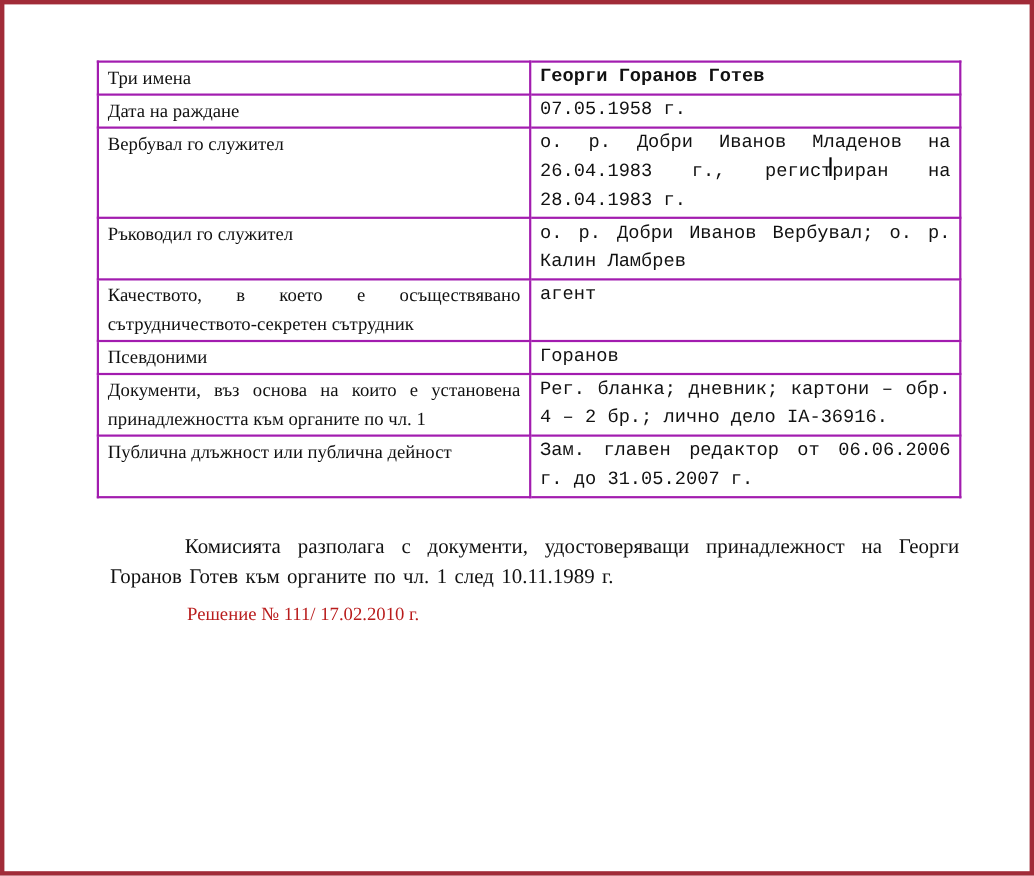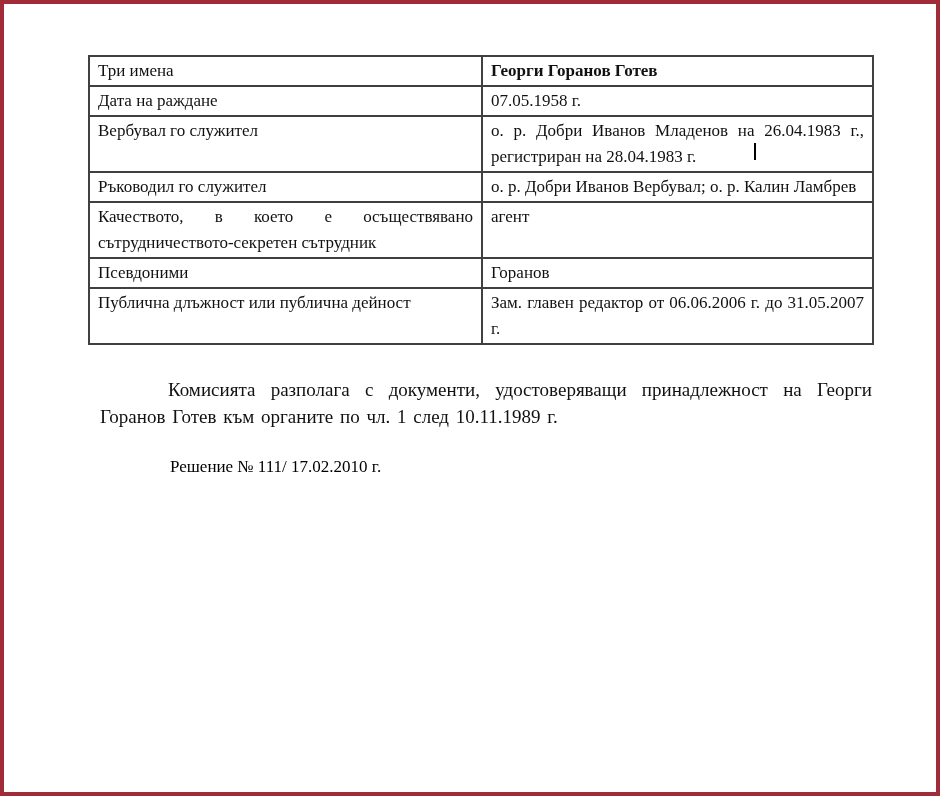--- a/index.html
+++ b/index.html
@@ -13,44 +13,44 @@
     font-family: "Liberation Serif", "DejaVu Serif", serif;
     color: #111111;
   }
   table.info-table {
     border-collapse: collapse;
     table-layout: fixed;
     width: 784px;
     margin: 51px 0 0 84px;
   }
   table.info-table td {
-    border: 2px solid #404040;
+    border: 2px solid #a21caf;
     vertical-align: top;
     text-align: justify;
     font-size: 17px;
     line-height: 26px;
     padding: 1px 8px;
     overflow-wrap: break-word;
   }
   td.label-cell { width: 393px; }
-  td.value-cell { width: 391px; }
+  td.value-cell { width: 391px; font-family: Liberation Mono, monospace; }
   tr.header-row td.value-cell { font-weight: bold; }
   .summary-paragraph {
     margin: 31px 64px 0 96px;
     font-size: 19px;
     font-weight: normal;
     line-height: 27px;
     text-align: justify;
     text-indent: 68px;
     word-spacing: 2px;
   }
   .decision-note {
-    margin: 27px 0 0 166px;
+    margin: 11px 0 0 166px;
     font-size: 17px;
-    color: #000000;
+    color: #b91c1c;
   }
   .text-caret {
     position: absolute;
     left: 750px;
     top: 139px;
     width: 2px;
     height: 17px;
     background: #000000;
   }
 </style>
@@ -77,20 +77,24 @@
     </tr>
     <tr>
       <td class="label-cell">Качеството, в което е осъществявано сътрудничеството-секретен сътрудник</td>
       <td class="value-cell">агент</td>
     </tr>
     <tr>
       <td class="label-cell">Псевдоними</td>
       <td class="value-cell">Горанов</td>
     </tr>
     <tr>
+      <td class="label-cell">Документи, въз основа на които е установена принадлежността към органите по чл. 1</td>
+      <td class="value-cell">Рег. бланка; дневник; картони – обр. 4 – 2 бр.; лично дело IA-36916.</td>
+    </tr>
+    <tr>
       <td class="label-cell">Публична длъжност или публична дейност</td>
       <td class="value-cell">Зам. главен редактор от 06.06.2006 г. до 31.05.2007 г.</td>
     </tr>
   </tbody>
 </table>
 
 <p class="summary-paragraph">Комисията разполага с документи, удостоверяващи принадлежност на Георги Горанов Готев към органите по чл. 1 след 10.11.1989 г.</p>
 
 <p class="decision-note">Решение № 111/ 17.02.2010 г.</p>
 

